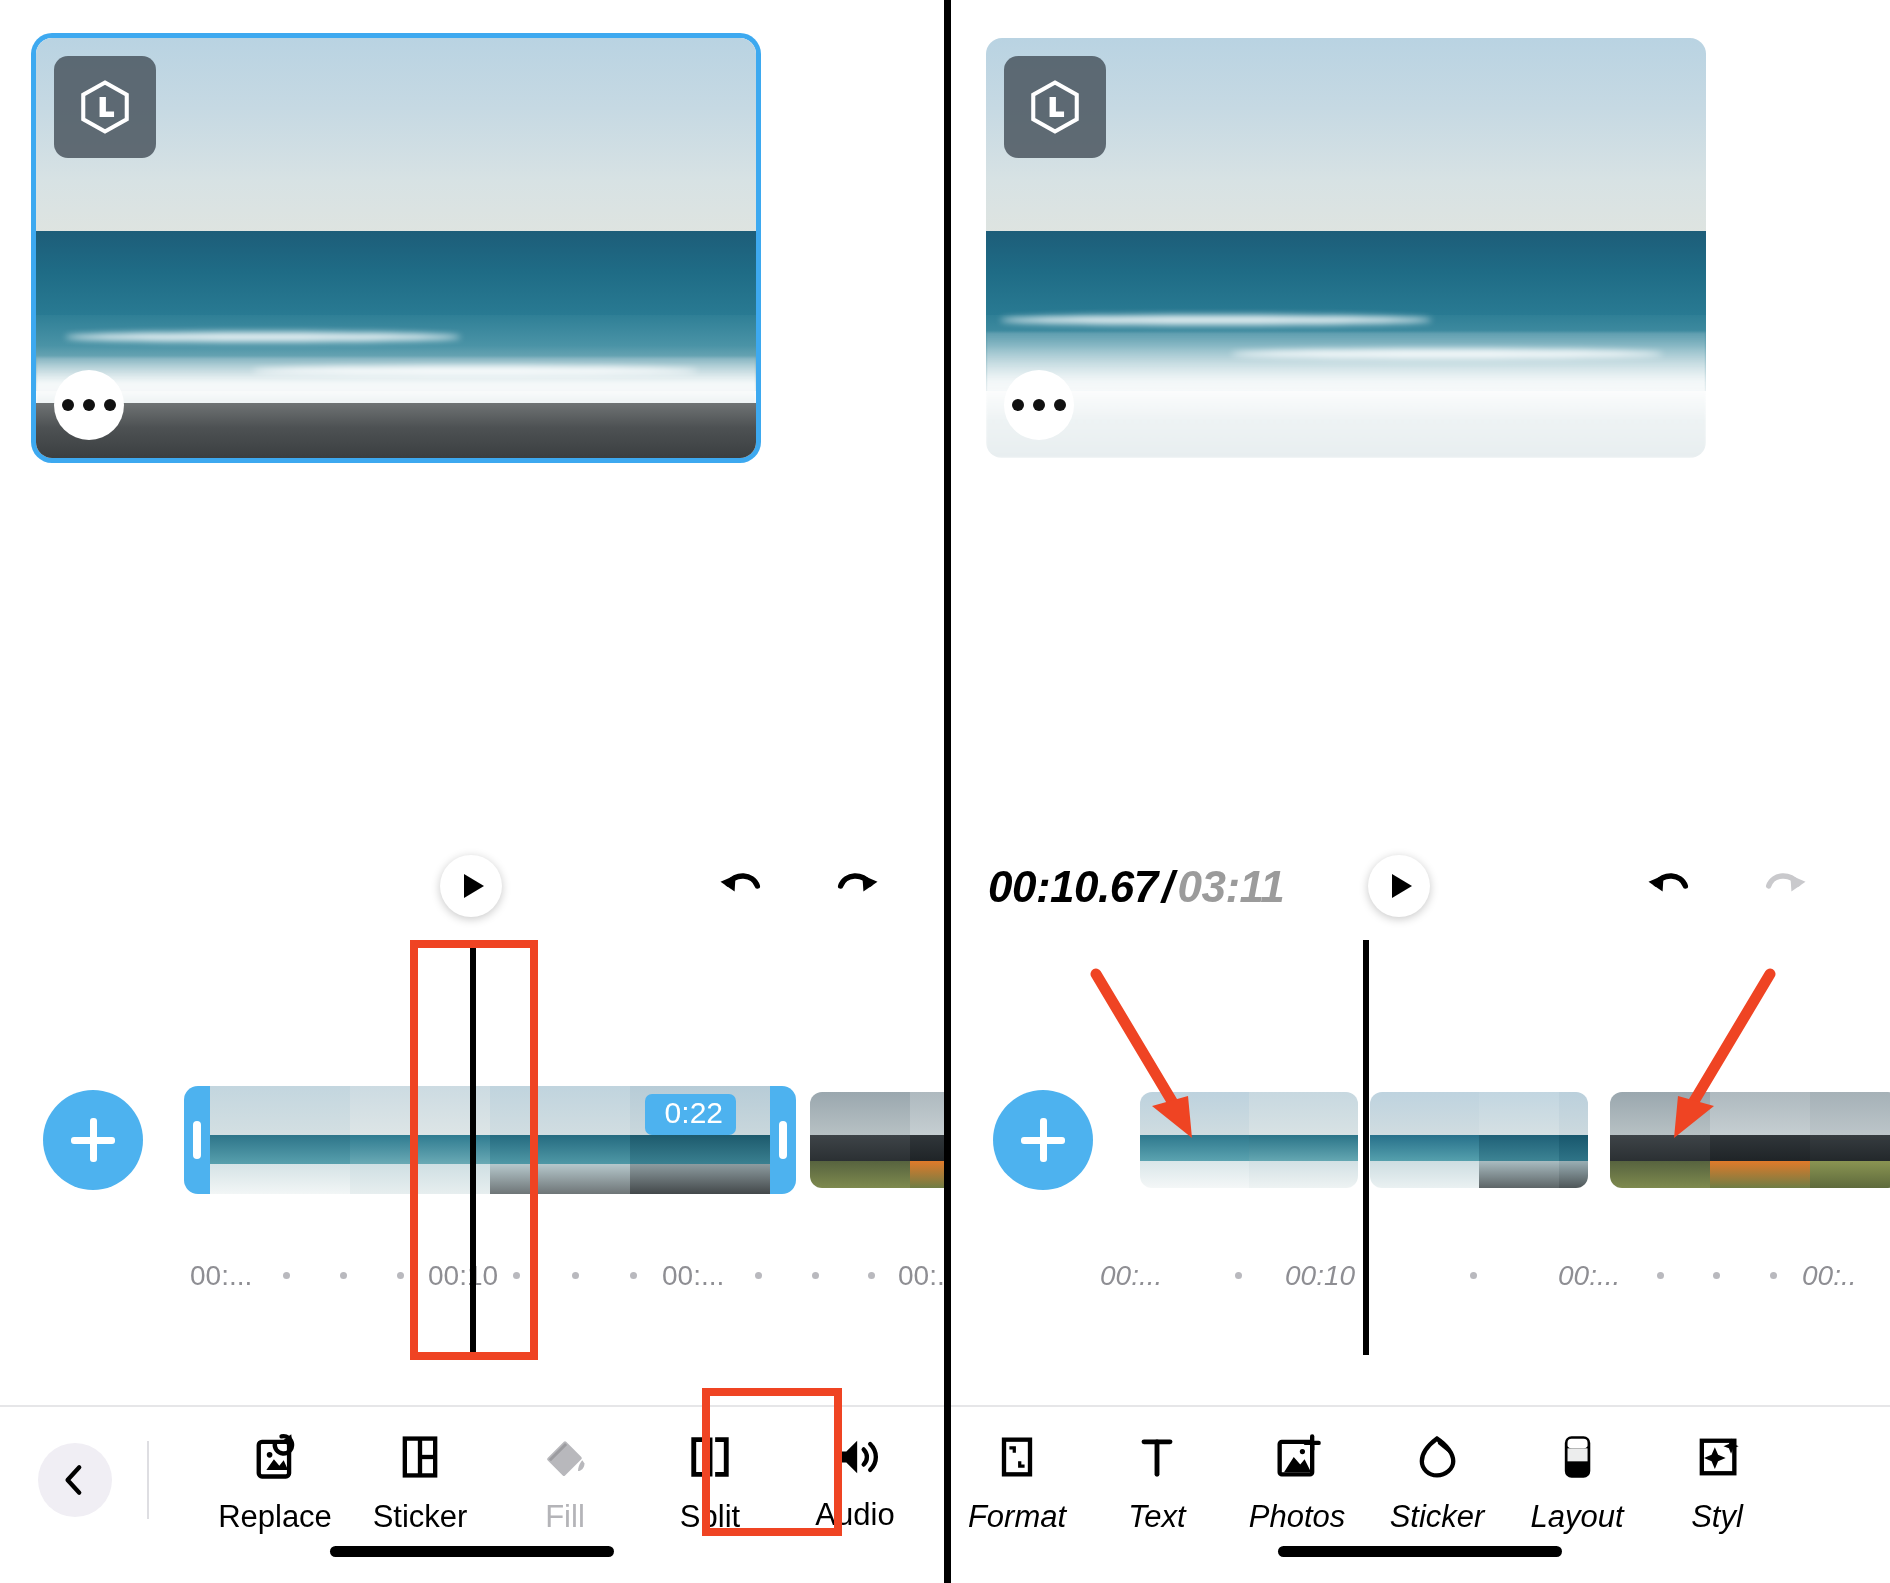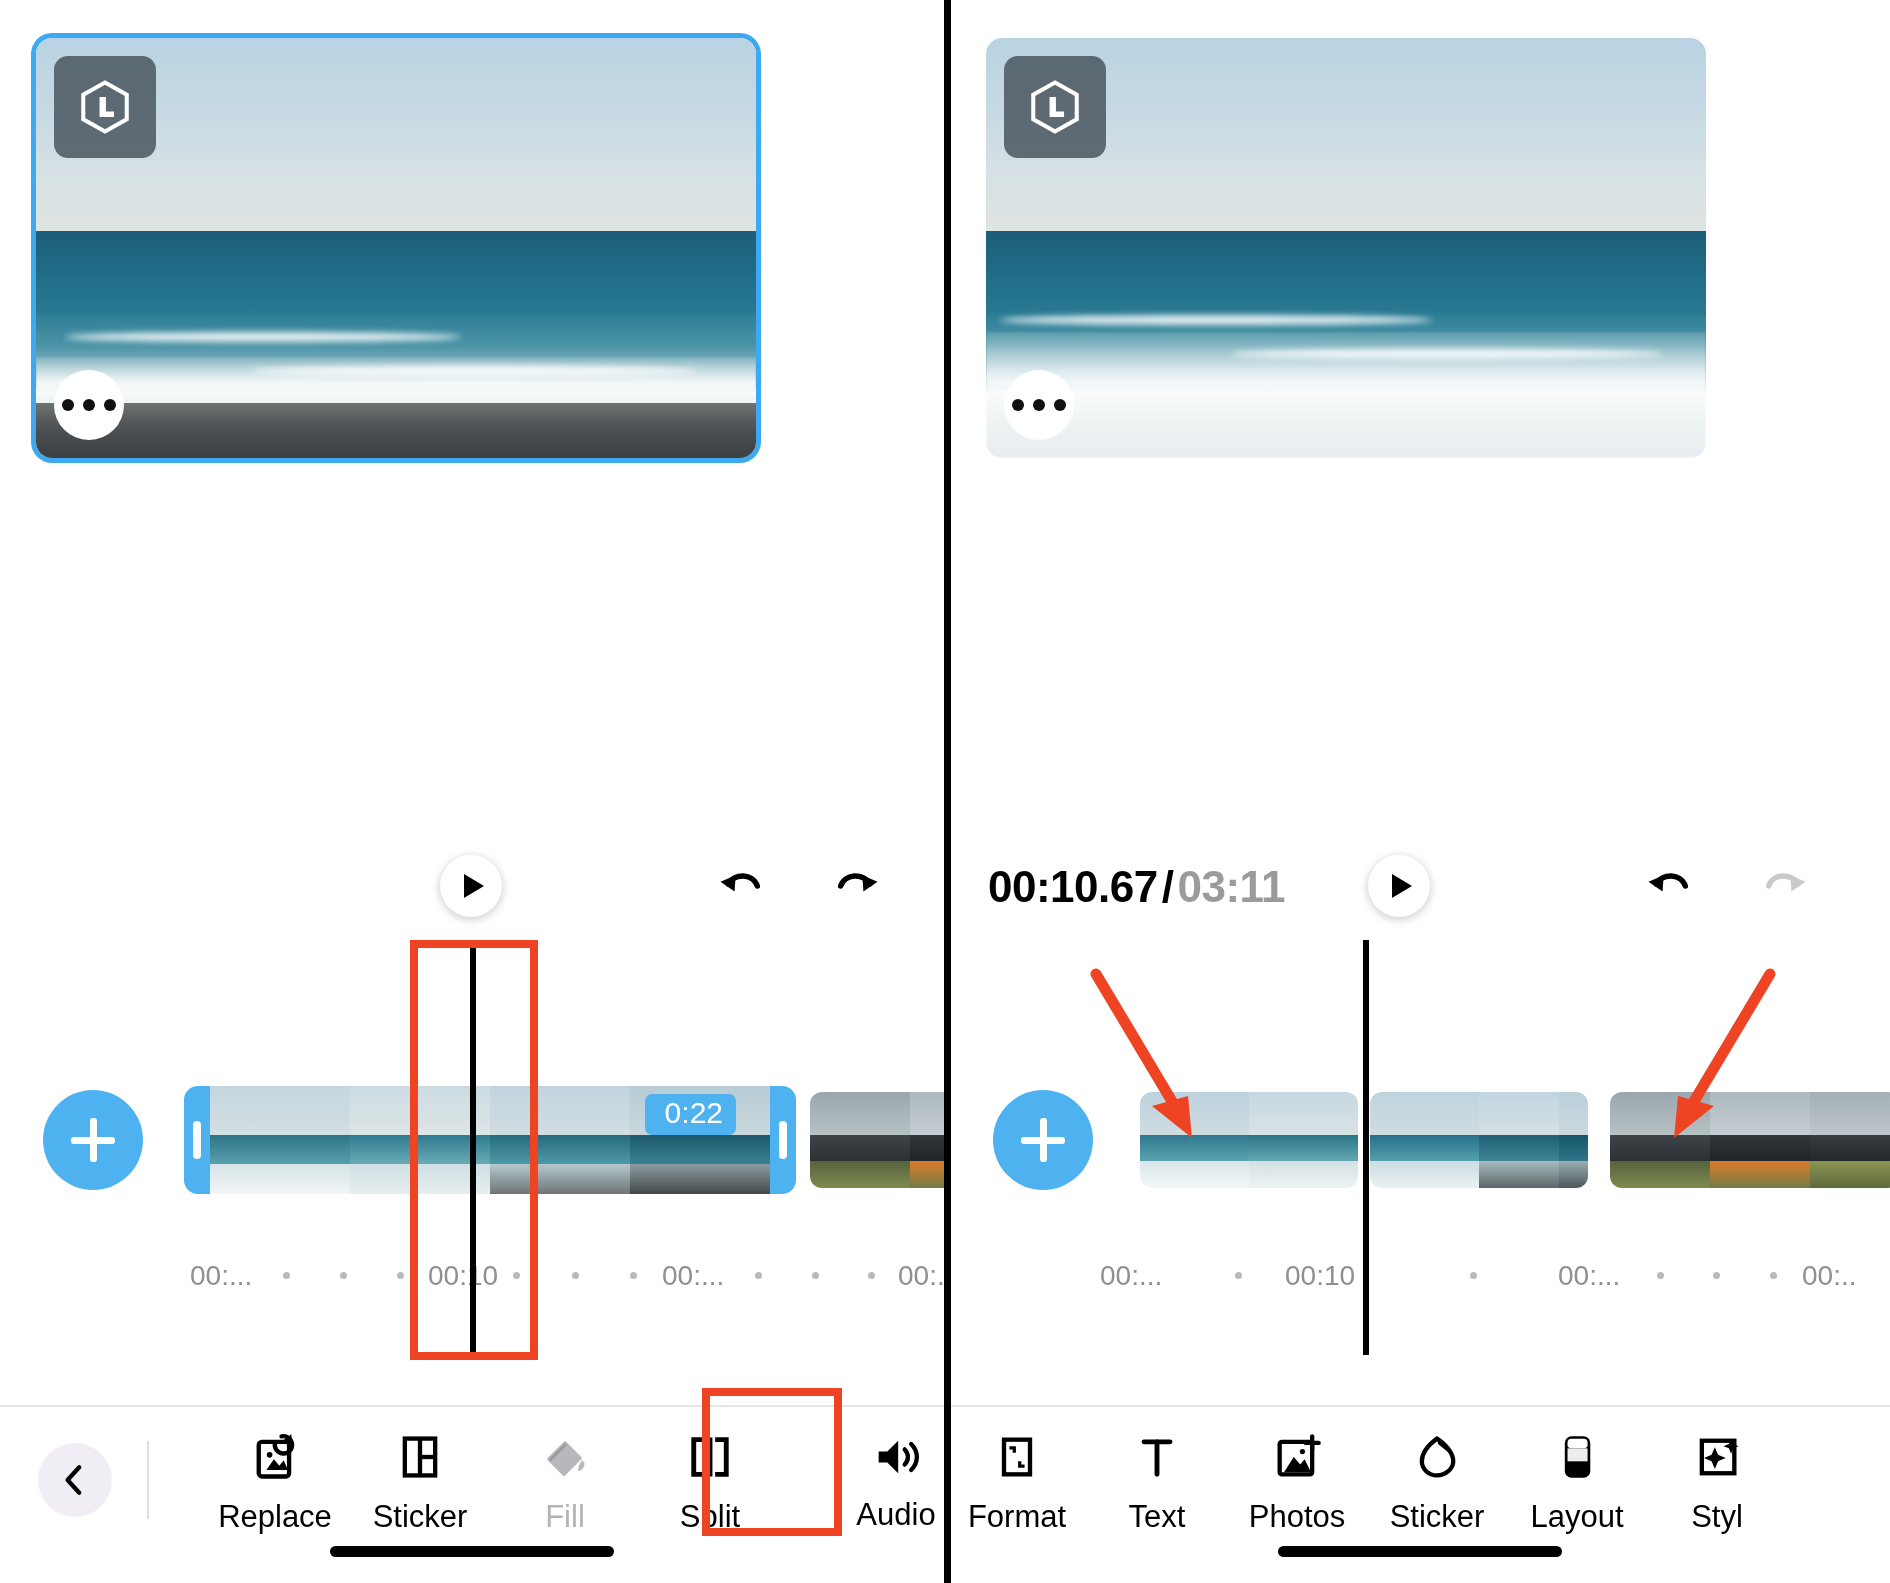--- a/index.html
+++ b/index.html
@@ -7,21 +7,21 @@
     width: 1890px; height: 1583px;
     background: #ffffff;
     font-family: "Liberation Sans", sans-serif;
     overflow: hidden;
   }
   .root { position: relative; width: 1890px; height: 1583px; background:#fff; }
 
   
   .panel { position: absolute; top: 0; height: 1583px; background: #fff; overflow: hidden; }
   .panel.left  { left: 0;    width: 944px; }
-  .panel.right { left: 950px; width: 940px; }
+  .panel.right { left: 950px; width: 940px; font-style: italic; }
   .divider {
     position: absolute; left: 944px; top: 0; width: 7px; height: 1583px;
     background: #000; z-index: 50;
   }
 
   
   .preview {
     position: absolute;
     border-radius: 16px;
     overflow: hidden;
@@ -320,21 +320,21 @@
         <div class="ic">
           <svg viewBox="0 0 48 48">
             <path d="M17 8 L9 8 L9 40 L17 40" fill="none" stroke="#000" stroke-width="4.5" stroke-linecap="square"></path>
             <path d="M31 8 L39 8 L39 40 L31 40" fill="none" stroke="#000" stroke-width="4.5" stroke-linecap="square"></path>
             <line x1="24" y1="6" x2="24" y2="42" stroke="#000" stroke-width="4.5"></line>
           </svg>
         </div>
         <div class="lb">Split</div>
       </div>
 
-      <div class="tool" style="left:821px;gap:12px;">
+      <div class="tool" style="left:780px;gap:12px;">
         <div class="ic">
           <svg viewBox="0 0 48 48">
             <path d="M8 19 L16 19 L26 9 L26 39 L16 29 L8 29 Z" fill="#000"></path>
             <path d="M32 17 C36 21, 36 27, 32 31" fill="none" stroke="#000" stroke-width="4" stroke-linecap="round"></path>
             <path d="M38 12 C45 19, 45 29, 38 36" fill="none" stroke="#000" stroke-width="4" stroke-linecap="round"></path>
           </svg>
         </div>
         <div class="lb">Audio</div>
       </div>
 

